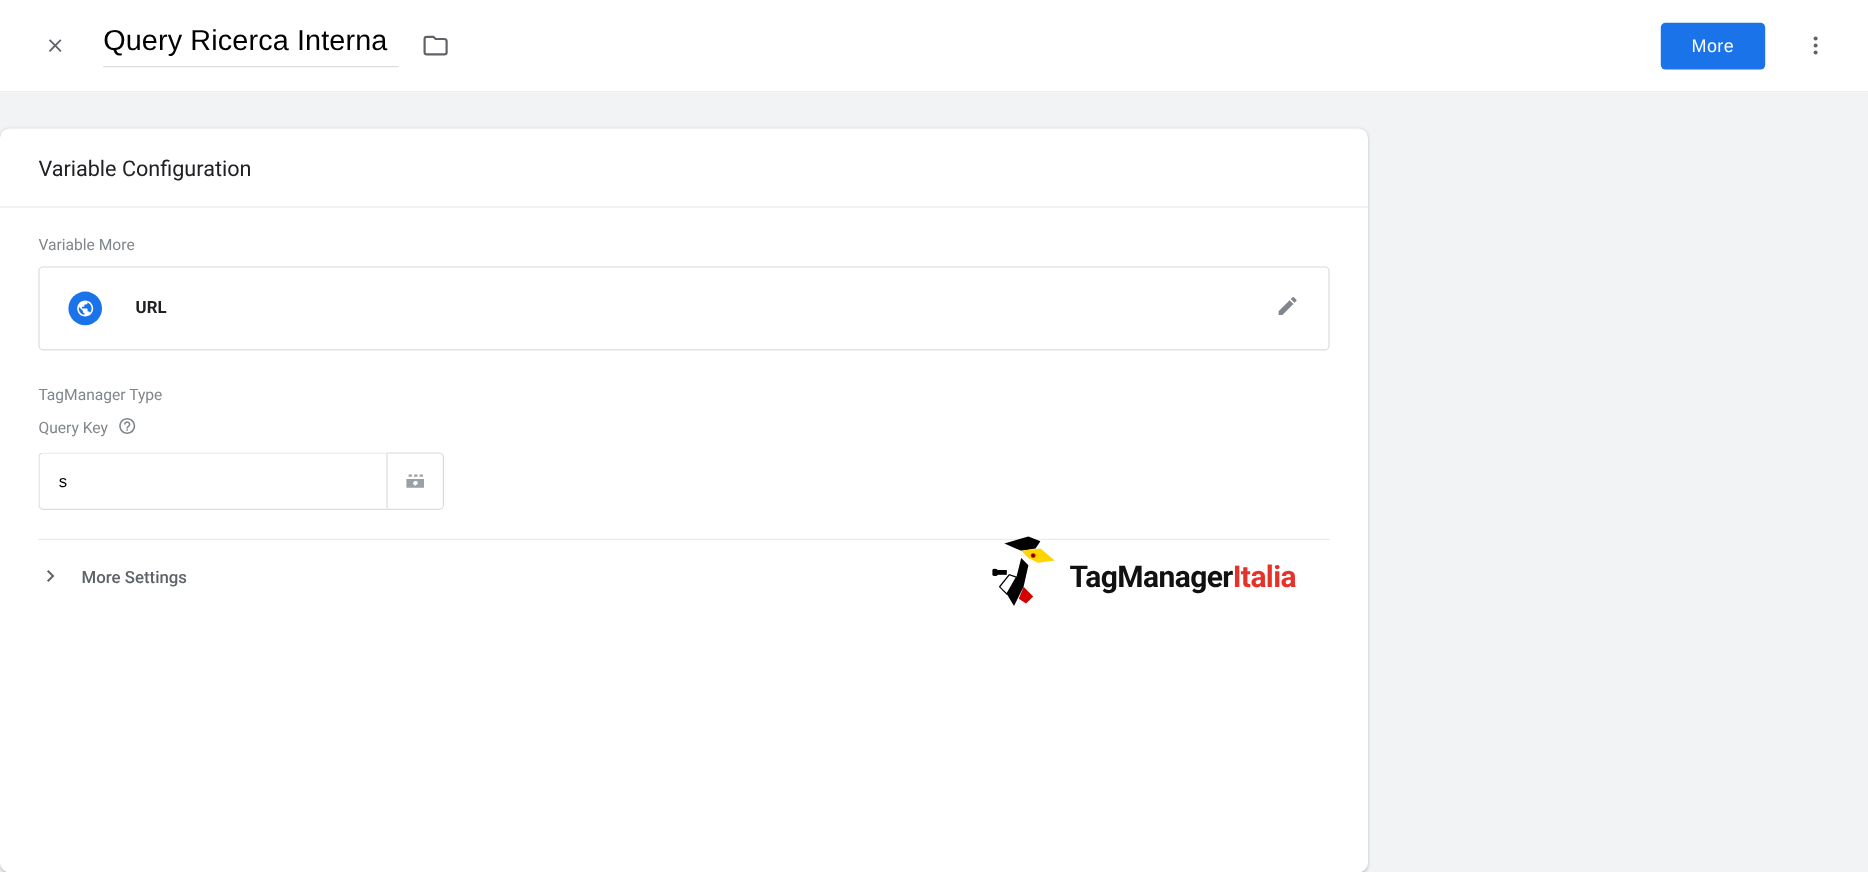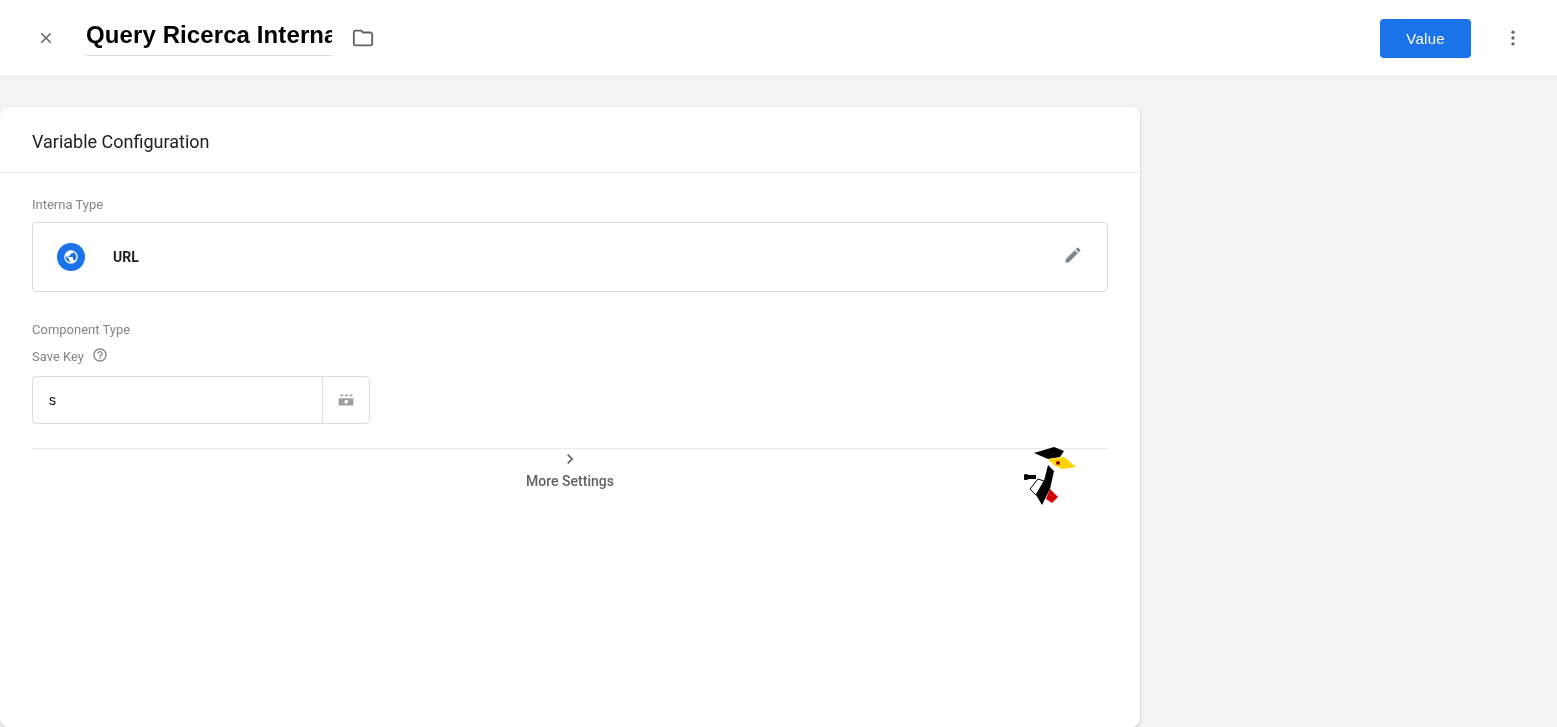--- a/index.html
+++ b/index.html
@@ -24,21 +24,21 @@
     height: 24px;
     display: flex;
     align-items: center;
     justify-content: center;
     cursor: pointer;
     margin-right: 28px;
   }
   .close-btn svg { fill: #5f6368; }
   .title-input {
     font-size: 24px;
-    font-weight: 700;
+    font-weight: 400;
     border: none;
     border-bottom: 1px solid #dadce0;
     padding-bottom: 6px;
     width: 246px;
     outline: none;
     letter-spacing: 0.1px;
   }
   .folder-icon {
     margin-left: 20px;
     display: flex;
@@ -172,21 +172,21 @@
     cursor: pointer;
     background: #fff;
   }
   .var-btn svg { fill: #9aa0a6; }
   .expandable {
     border-top: 1px solid #e8eaed;
     height: 64px;
     display: flex;
     align-items: center;
     cursor: pointer;
-    flex-direction: column;
+    gap: 16px;
   }
   .expandable .chev svg { fill: #5f6368; }
   .expandable .exp-label {
     font-size: 14px;
     font-weight: 500;
     color: #5f6368;
   }
   .help-icon svg { fill: #80868b; }
   .logo-overlay {
     position: absolute;
@@ -213,57 +213,57 @@
         <path d="M19 6.41 17.59 5 12 10.59 6.41 5 5 6.41 10.59 12 5 17.59 6.41 19 12 13.41 17.59 19 19 17.59 13.41 12z"></path>
       </svg>
   </div>
   <input class="title-input" value="Query Ricerca Interna" style="">
   <div class="folder-icon">
     <svg width="22" height="22" viewBox="0 0 24 24">
         <path d="M10 4H4c-1.1 0-2 .9-2 2v12c0 1.1.9 2 2 2h16c1.1 0 2-.9 2-2V8c0-1.1-.9-2-2-2h-8l-2-2z" fill="none" stroke="#5f6368" stroke-width="2"></path>
       </svg>
   </div>
   <div class="spacer"></div>
-  <button class="save-btn">Value</button>
+  <button class="save-btn">More</button>
   <div class="more-btn">
     <svg width="20" height="20" viewBox="0 0 24 24">
         <circle cx="12" cy="5" r="2"></circle>
         <circle cx="12" cy="12" r="2"></circle>
         <circle cx="12" cy="19" r="2"></circle>
       </svg>
   </div>
 </div>
 
 <div class="page-body">
   <div class="card">
     <div class="card-header">
       <div class="card-header-title">Variable Configuration</div>
     </div>
     <div class="card-body">
 
-      <div class="section-label">Interna Type</div>
+      <div class="section-label">Variable More</div>
       <div class="var-type-row">
         <div class="type-icon">
           <svg width="16" height="16" viewBox="0 0 24 24">
               <path d="M12 2C6.48 2 2 6.48 2 12s4.48 10 10 10 10-4.48 10-10S17.52 2 12 2zm-1 17.93c-3.95-.49-7-3.85-7-7.93 0-.62.08-1.21.21-1.79L9 15v1c0 1.1.9 2 2 2v1.93zm6.9-2.54c-.26-.81-1-1.39-1.9-1.39h-1v-3c0-.55-.45-1-1-1H8v-2h2c.55 0 1-.45 1-1V7h2c1.1 0 2-.9 2-2v-.41c2.93 1.19 5 4.06 5 7.41 0 2.08-.8 3.97-2.1 5.39z"></path>
             </svg>
         </div>
         <div class="type-label">URL</div>
         <div class="spacer2"></div>
         <div class="edit-icon">
           <svg width="20" height="20" viewBox="0 0 24 24">
               <path d="M3 17.25V21h3.75L17.81 9.94l-3.75-3.75L3 17.25zM20.71 7.04a1 1 0 0 0 0-1.41l-2.34-2.34a1 1 0 0 0-1.41 0l-1.83 1.83 3.75 3.75 1.83-1.83z"></path>
             </svg>
         </div>
       </div>
 
-      <div class="section-label">Component Type</div>
+      <div class="section-label">TagManager Type</div>
 
       <div class="section-label">
-        <span>Save Key</span>
+        <span>Query Key</span>
         <span class="help-icon">
           <svg width="16" height="16" viewBox="0 0 24 24">
               <path d="M11 18h2v-2h-2v2zm1-16C6.48 2 2 6.48 2 12s4.48 10 10 10 10-4.48 10-10S17.52 2 12 2zm0 18c-4.41 0-8-3.59-8-8s3.59-8 8-8 8 3.59 8 8-3.59 8-8 8zm0-14c-2.21 0-4 1.79-4 4h2c0-1.1.9-2 2-2s2 .9 2 2c0 2-3 1.75-3 5h2c0-2.25 3-2.5 3-5 0-2.21-1.79-4-4-4z"></path>
             </svg>
         </span>
       </div>
       <div class="input-row">
         <input class="text-input" value="s" style="">
         <div class="var-btn">
           <svg width="22" height="22" viewBox="0 0 24 24">
@@ -289,17 +289,20 @@
           <path d="M10 8 L30 2 L40 6 L36 12 L24 14 Z" fill="#000"></path>
           <path d="M24 14 L40 12 L52 22 L38 24 L30 20 Z" fill="#ffd400"></path>
           <circle cx="34" cy="18" r="2" fill="#d40000"></circle>
           <circle cx="34" cy="18" r="1" fill="#000"></circle>
           <path d="M24 20 L30 26 L26 44 L18 60 L12 50 L20 36 Z" fill="#000"></path>
           <path d="M20 36 L12 50 L6 44 L14 34 Z" fill="#fff" stroke="#000" stroke-width="1"></path>
           <path d="M26 44 L34 52 L28 58 L22 54 Z" fill="#d40000"></path>
           <rect x="2" y="30" width="10" height="4" fill="#000"></rect>
           <circle cx="2" cy="32" r="3" fill="#000"></circle>
         </svg>
+        <span class="logo-text">
+          <span class="black">TagManager</span><span class="red">Italia</span>
+        </span>
       </div>
 
     </div>
   </div>
 </div>
 
 </body></html>

